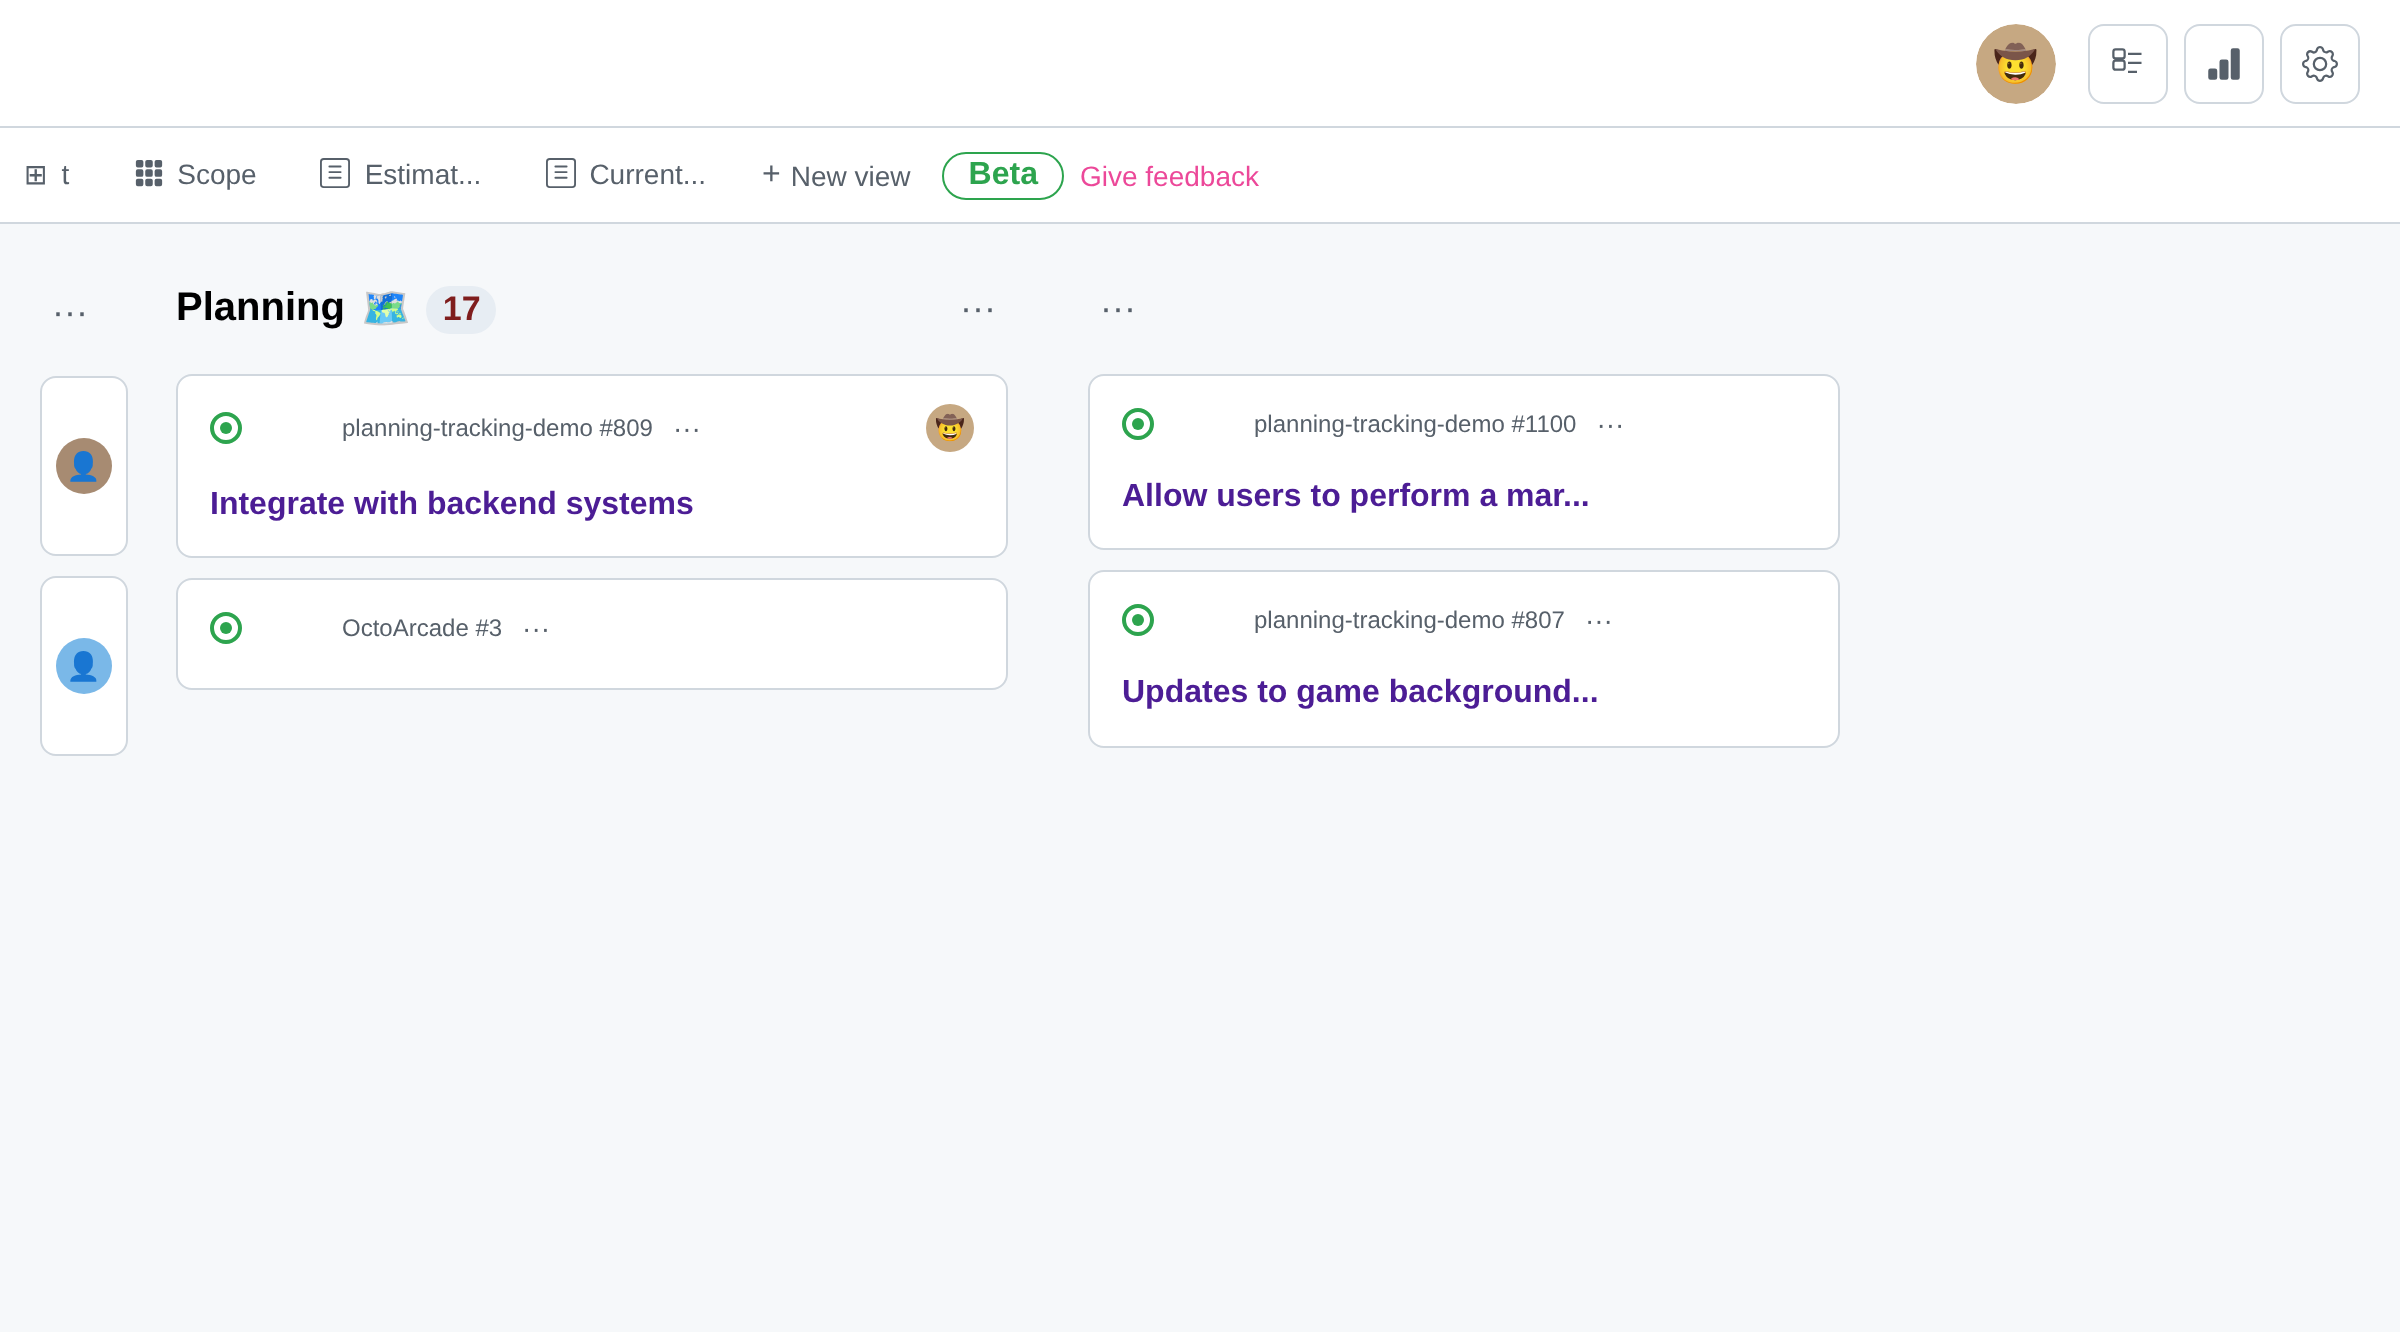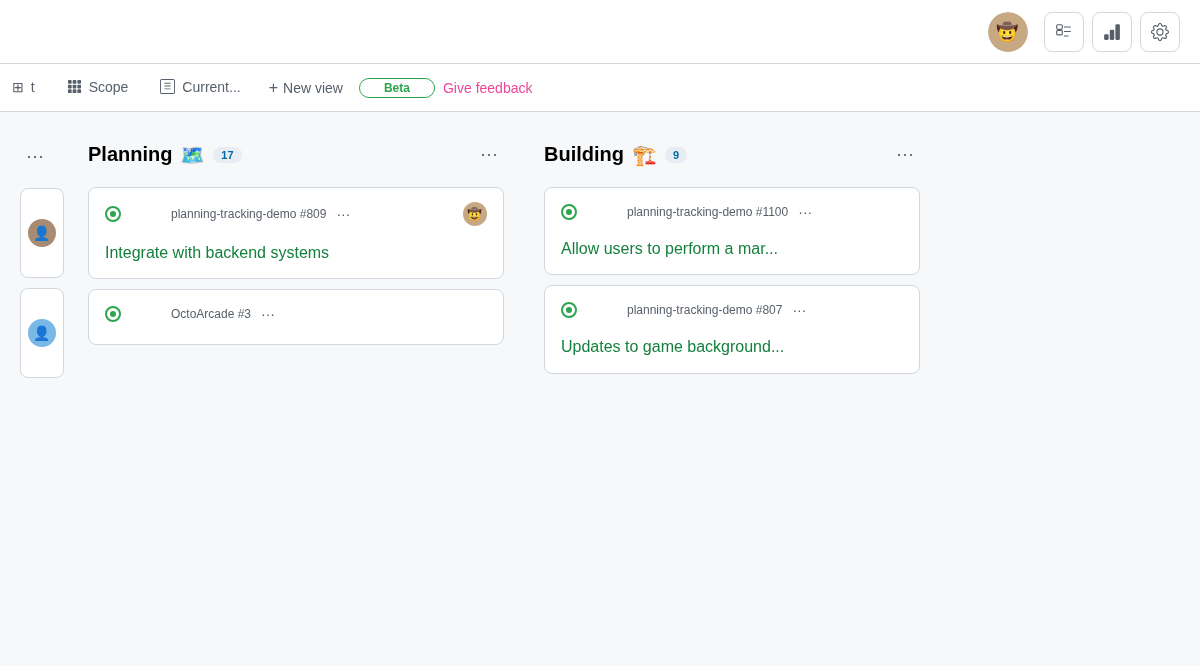--- a/index.html
+++ b/index.html
@@ -84,23 +84,23 @@
       padding: 8px 12px;
       font-size: 14px;
       color: #57606a;
       cursor: pointer;
       border-radius: 6px;
     }
 
     .beta-badge {
       border: 1.5px solid #2da44e;
       color: #2da44e;
-      font-size: 12px;
+      font-size: 16px;
       font-weight: 600;
-      padding: 2px 24px;
+      padding: 2px 12px;
       border-radius: 20px;
       margin-left: 4px;
     }
 
     .give-feedback-btn {
       font-size: 14px;
       color: #ec4899;
       cursor: pointer;
       padding: 8px 8px;
     }
@@ -164,22 +164,22 @@
       font-weight: 700;
       color: #000000;
     }
 
     .column-emoji {
       font-size: 20px;
     }
 
     .column-count {
       background: #e7edf3;
-      color: #0369a1;
-      font-size: 11px;
+      color: #7f1d1d;
+      font-size: 17px;
       font-weight: 600;
       padding: 2px 8px;
       border-radius: 20px;
     }
 
     .column-menu-btn {
       color: #57606a;
       cursor: pointer;
       font-size: 18px;
       padding: 4px 6px;
@@ -248,22 +248,22 @@
       background: #c6a882;
       display: flex;
       align-items: center;
       justify-content: center;
       font-size: 12px;
       overflow: hidden;
     }
 
     .card-title {
       font-size: 16px;
-      font-weight: 400;
-      color: #15803d;
+      font-weight: 700;
+      color: #4c1d95;
       line-height: 1.4;
       margin-top: 16px;
     }
 
     
     .column-right-partial {
       min-width: 400px;
       background: #f6f8fa;
       border-radius: 10px;
       padding: 0 12px;
@@ -301,20 +301,26 @@
     <span>t</span>
   </div>
 
   <div class="nav-tab">
     <svg width="15" height="15" viewBox="0 0 16 16" fill="currentColor" style="color:#57606a;">
       <path d="M1 2a1 1 0 0 1 1-1h2a1 1 0 0 1 1 1v2a1 1 0 0 1-1 1H2a1 1 0 0 1-1-1V2zm5 0a1 1 0 0 1 1-1h2a1 1 0 0 1 1 1v2a1 1 0 0 1-1 1H7a1 1 0 0 1-1-1V2zm5 0a1 1 0 0 1 1-1h2a1 1 0 0 1 1 1v2a1 1 0 0 1-1 1h-2a1 1 0 0 1-1-1V2zM1 7a1 1 0 0 1 1-1h2a1 1 0 0 1 1 1v2a1 1 0 0 1-1 1H2a1 1 0 0 1-1-1V7zm5 0a1 1 0 0 1 1-1h2a1 1 0 0 1 1 1v2a1 1 0 0 1-1 1H7a1 1 0 0 1-1-1V7zm5 0a1 1 0 0 1 1-1h2a1 1 0 0 1 1 1v2a1 1 0 0 1-1 1h-2a1 1 0 0 1-1-1V7zM1 12a1 1 0 0 1 1-1h2a1 1 0 0 1 1 1v2a1 1 0 0 1-1 1H2a1 1 0 0 1-1-1v-2zm5 0a1 1 0 0 1 1-1h2a1 1 0 0 1 1 1v2a1 1 0 0 1-1 1H7a1 1 0 0 1-1-1v-2zm5 0a1 1 0 0 1 1-1h2a1 1 0 0 1 1 1v2a1 1 0 0 1-1 1h-2a1 1 0 0 1-1-1v-2z"></path>
     </svg>
     <span>Scope</span>
   </div>
 
+  <div class="nav-tab">
+    <svg width="15" height="15" viewBox="0 0 16 16" fill="currentColor" style="color:#57606a;">
+      <path d="M0 2a2 2 0 0 1 2-2h12a2 2 0 0 1 2 2v12a2 2 0 0 1-2 2H2a2 2 0 0 1-2-2V2zm15 0a1 1 0 0 0-1-1H2a1 1 0 0 0-1 1v12a1 1 0 0 0 1 1h12a1 1 0 0 0 1-1V2zM5 4h6a.5.5 0 0 1 0 1H5a.5.5 0 0 1 0-1zm0 3h6a.5.5 0 0 1 0 1H5a.5.5 0 0 1 0-1zm0 3h6a.5.5 0 0 1 0 1H5a.5.5 0 0 1 0-1z"></path>
+    </svg>
+    <span>Estimat...</span>
+  </div>
 
   <div class="nav-tab">
     <svg width="15" height="15" viewBox="0 0 16 16" fill="currentColor" style="color:#57606a;">
       <path d="M0 2a2 2 0 0 1 2-2h12a2 2 0 0 1 2 2v12a2 2 0 0 1-2 2H2a2 2 0 0 1-2-2V2zm15 0a1 1 0 0 0-1-1H2a1 1 0 0 0-1 1v12a1 1 0 0 0 1 1h12a1 1 0 0 0 1-1V2zM5 4h6a.5.5 0 0 1 0 1H5a.5.5 0 0 1 0-1zm0 3h6a.5.5 0 0 1 0 1H5a.5.5 0 0 1 0-1zm0 3h6a.5.5 0 0 1 0 1H5a.5.5 0 0 1 0-1z"></path>
     </svg>
     <span>Current...</span>
   </div>
 
   <div class="new-view-btn">
     <span style="font-size:16px; color:#57606a;">+</span>
@@ -377,25 +383,20 @@
           <span class="card-dots">···</span>
         </div>
       </div>
     </div>
   </div>
 
   <div style="min-width:16px;"></div>
 
   <div class="column-right-partial">
     <div class="column-header">
-      <div class="column-title-group">
-        <span class="column-title">Building</span>
-        <span class="column-emoji">🏗️</span>
-        <span class="column-count">9</span>
-      </div>
       <span class="column-menu-btn">···</span>
     </div>
 
     <div class="card">
       <div class="card-header">
         <div class="card-meta">
           <div class="status-icon">
             <div class="status-icon-inner"></div>
           </div>
           <span class="card-repo">planning-tracking-demo #1100</span>

